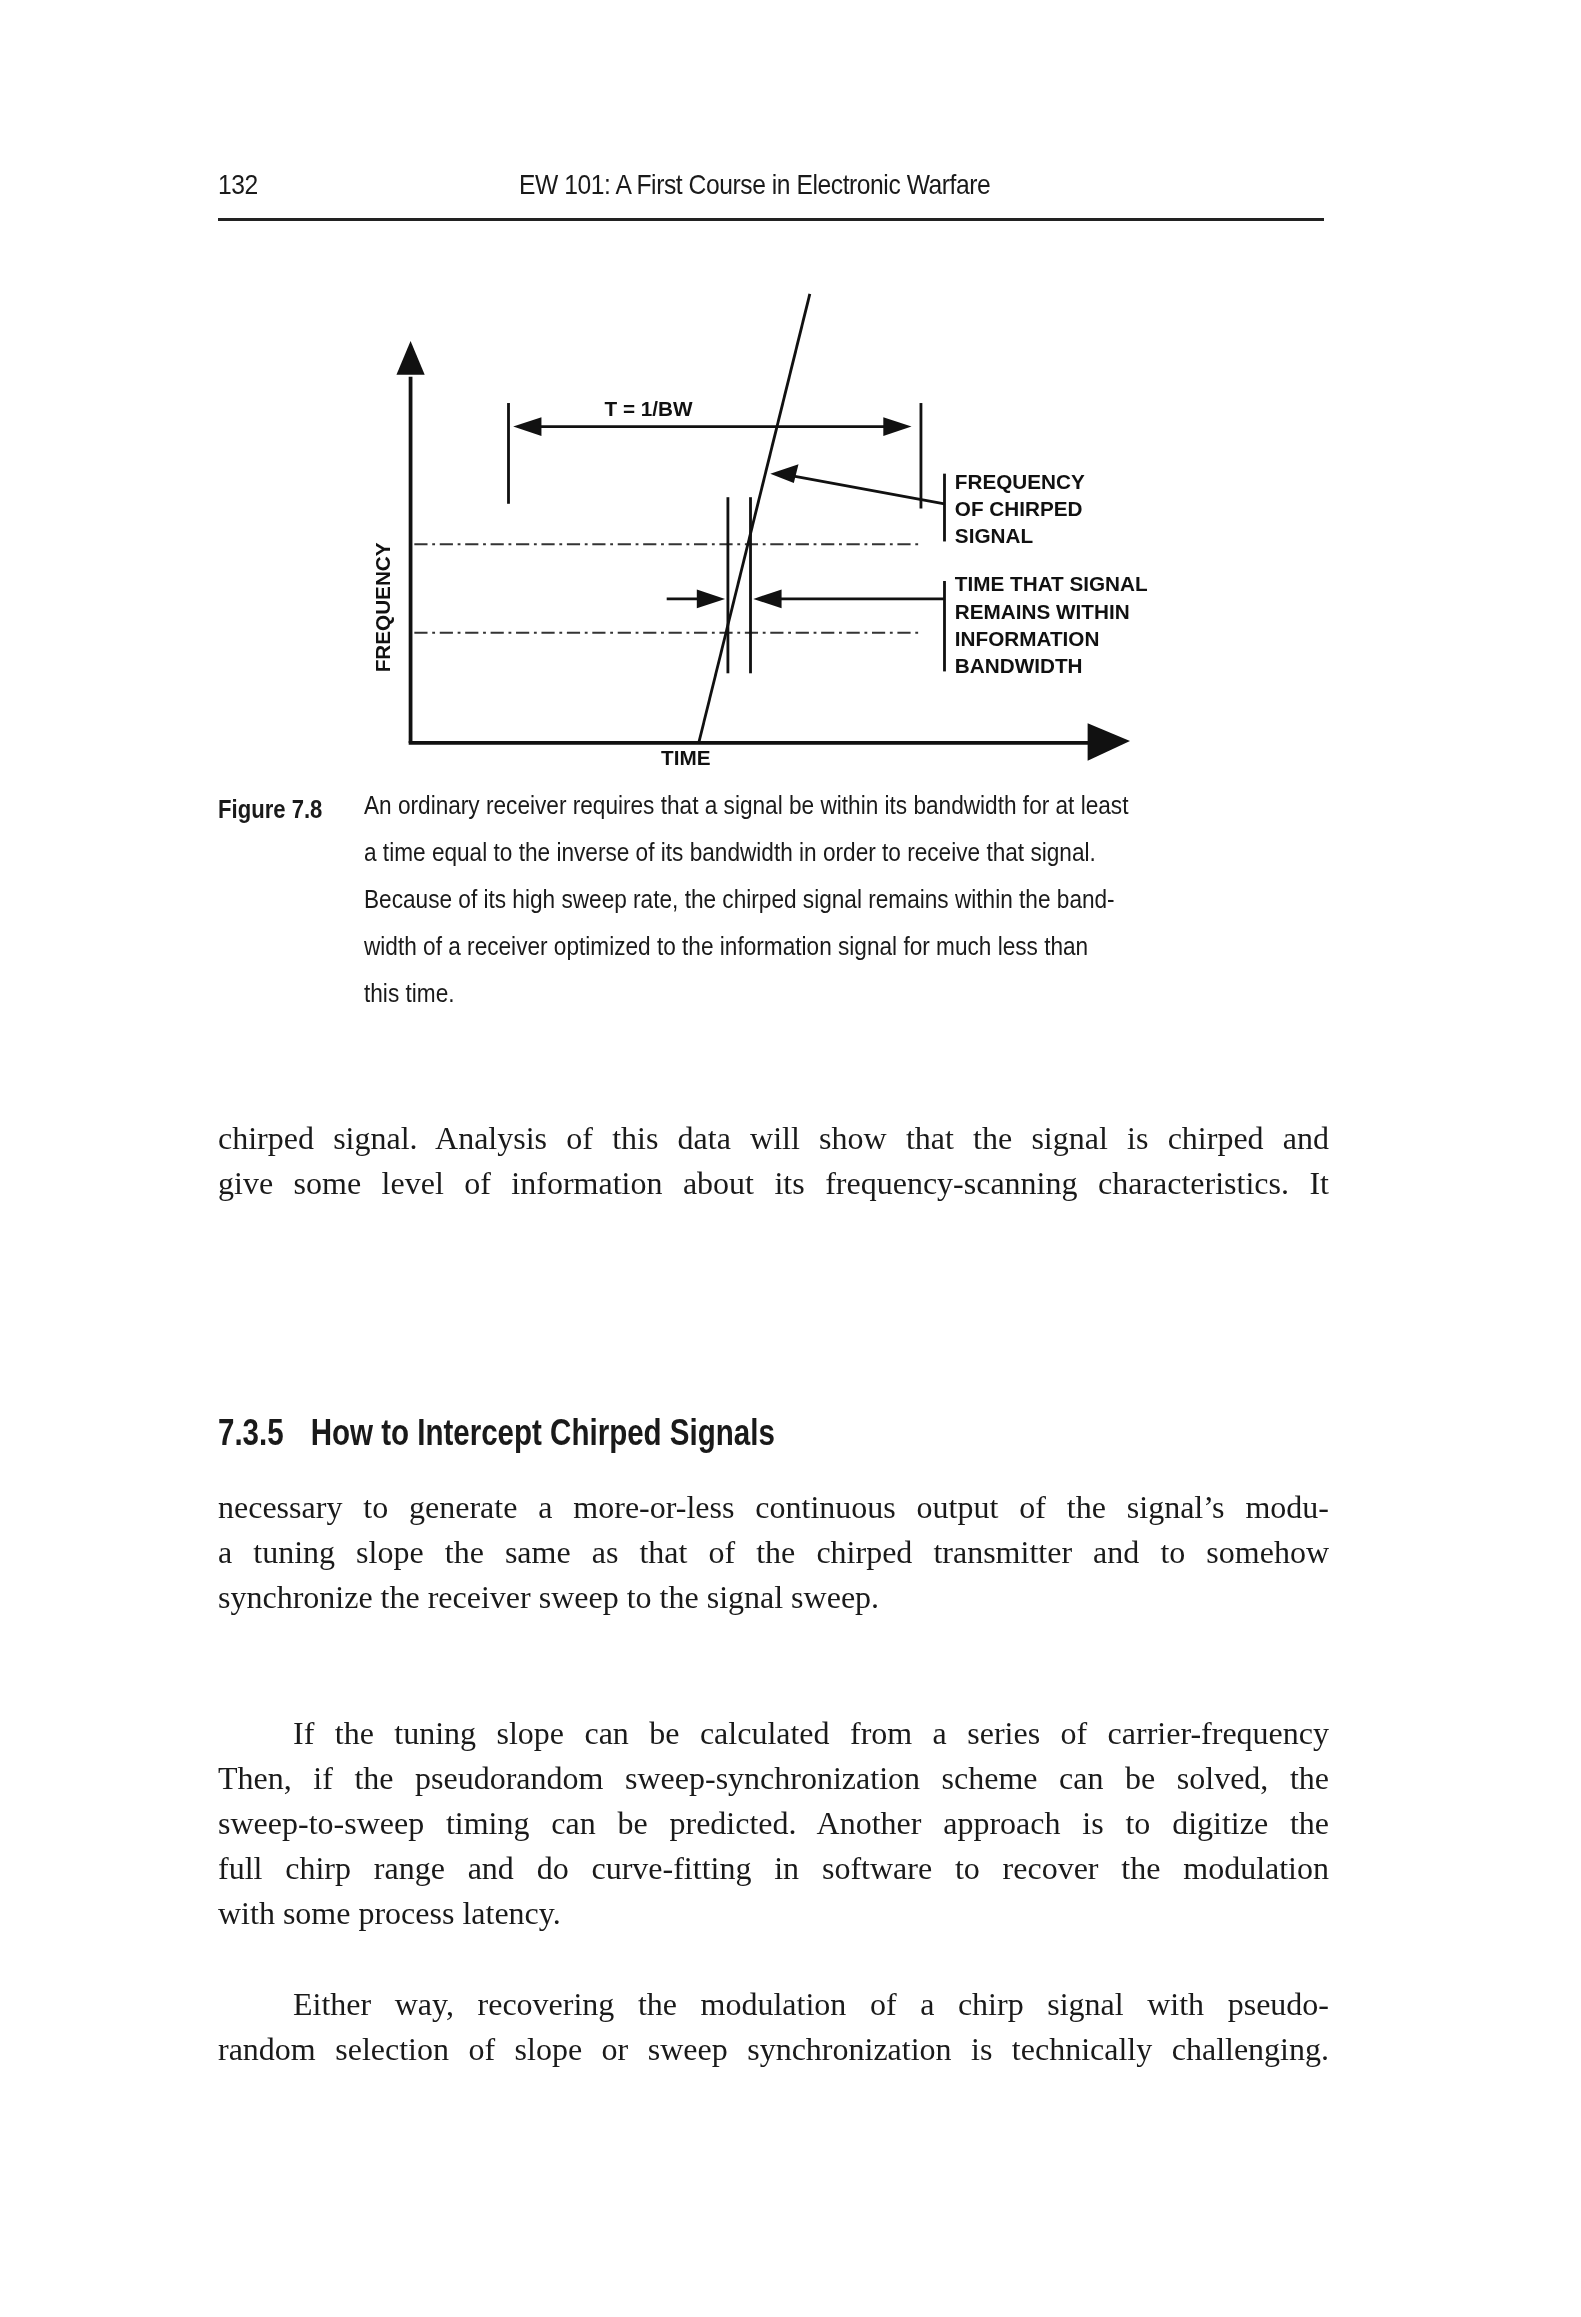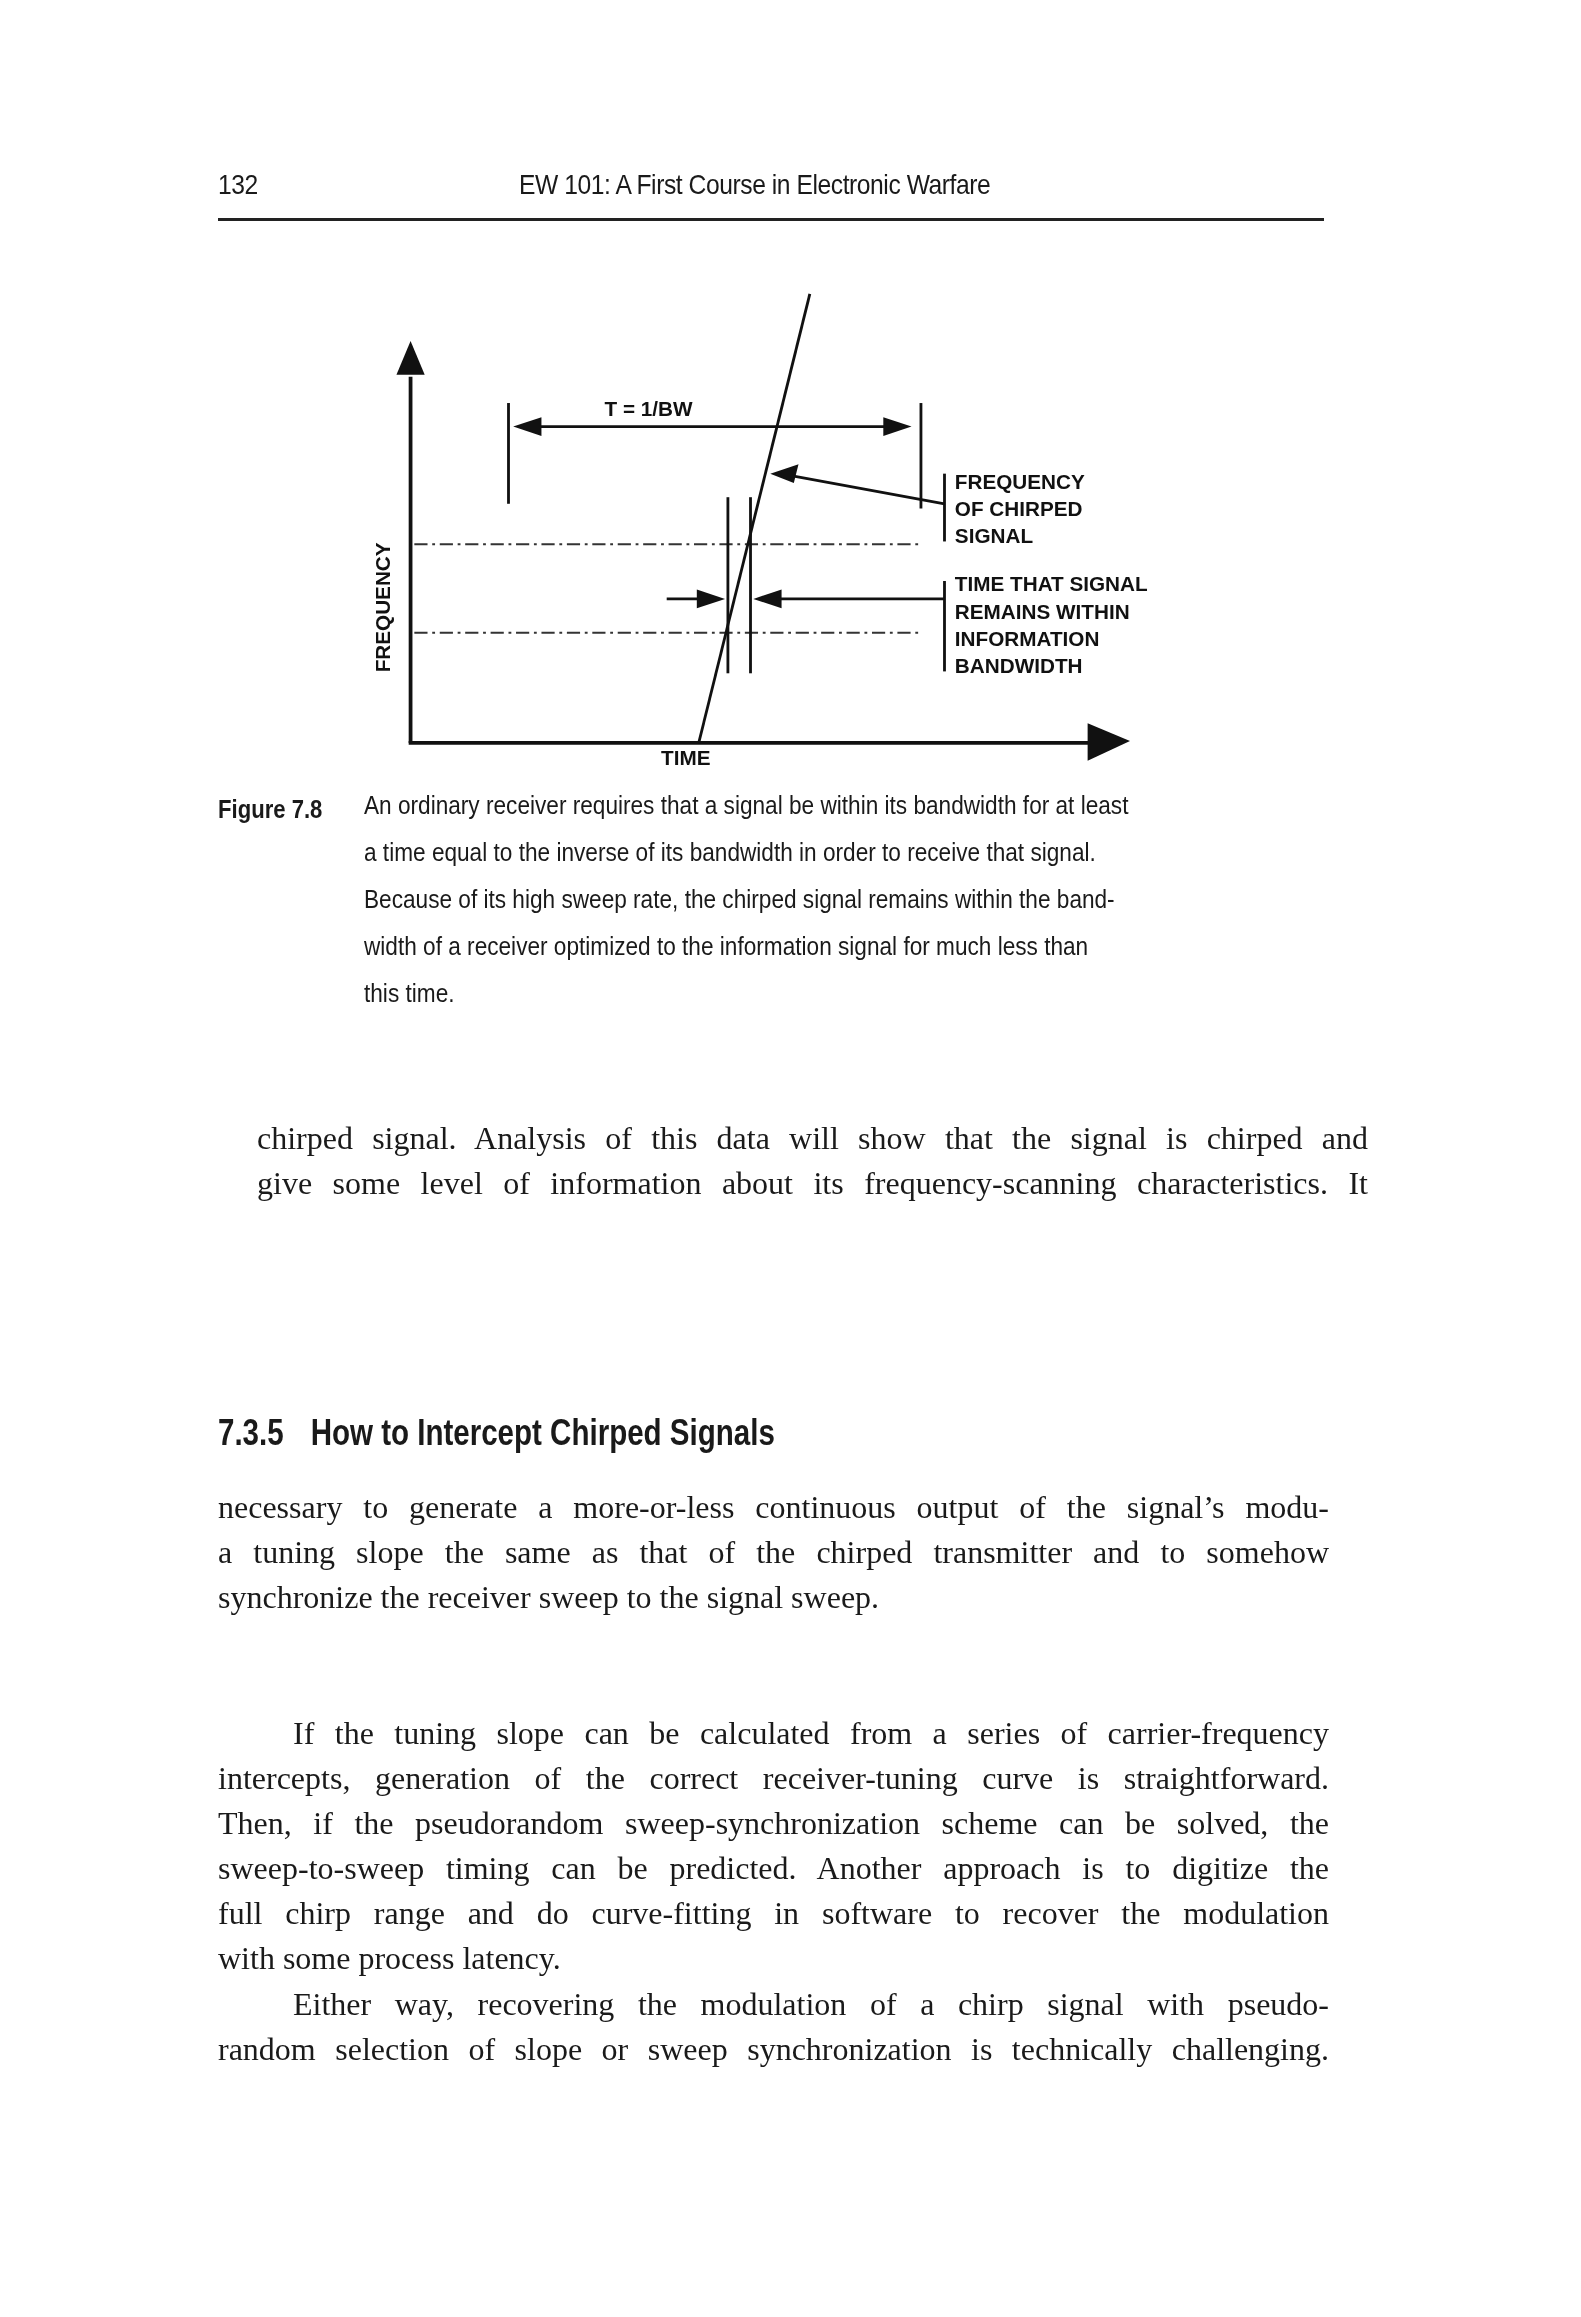--- a/index.html
+++ b/index.html
@@ -86,38 +86,37 @@
 
 <div class="abs caption-label" style="left:218px; top:794px;">Figure 7.8</div>
 <div class="abs caption-text" style="left:364px; top:782px;">
   <div>An ordinary receiver requires that a signal be within its bandwidth for at least</div>
   <div>a time equal to the inverse of its bandwidth in order to receive that signal.</div>
   <div>Because of its high sweep rate, the chirped signal remains within the band-</div>
   <div>width of a receiver optimized to the information signal for much less than</div>
   <div>this time.</div>
 </div>
 
-<div class="abs body-text" style="left:218px; top:1116px;margin-left:39px;">
+<div class="abs body-text" style="left:218px; top:1116px;">
   <div class="line">chirped signal. Analysis of this data will show that the signal is chirped and</div>
   <div class="line">give some level of information about its frequency-scanning characteristics. It</div>
 </div>
 
 <div class="abs heading" style="left:218px; top:1412px;">
   <span class="num">7.3.5</span><span>How to Intercept Chirped Signals</span>
 </div>
 
 <div class="abs body-text" style="left:218px; top:1485px;">
   <div class="line">necessary to generate a more-or-less continuous output of the signal’s modu-</div>
   <div class="line">a tuning slope the same as that of the chirped transmitter and to somehow</div>
   <div class="line last">synchronize the receiver sweep to the signal sweep.</div>
 </div>
 
 <div class="abs body-text" style="left:218px; top:1711px;">
   <div class="line indent">If the tuning slope can be calculated from a series of carrier-frequency</div>
-  <div class="line">intercepts, generation of the correct receiver-tuning curve is straightforward.</div>
   <div class="line">Then, if the pseudorandom sweep-synchronization scheme can be solved, the</div>
   <div class="line">sweep-to-sweep timing can be predicted. Another approach is to digitize the</div>
   <div class="line">full chirp range and do curve-fitting in software to recover the modulation</div>
   <div class="line last">with some process latency.</div>
 </div>
 
 <div class="abs body-text" style="left:218px; top:1982px;">
   <div class="line indent">Either way, recovering the modulation of a chirp signal with pseudo-</div>
   <div class="line">random selection of slope or sweep synchronization is technically challenging.</div>
 </div>

